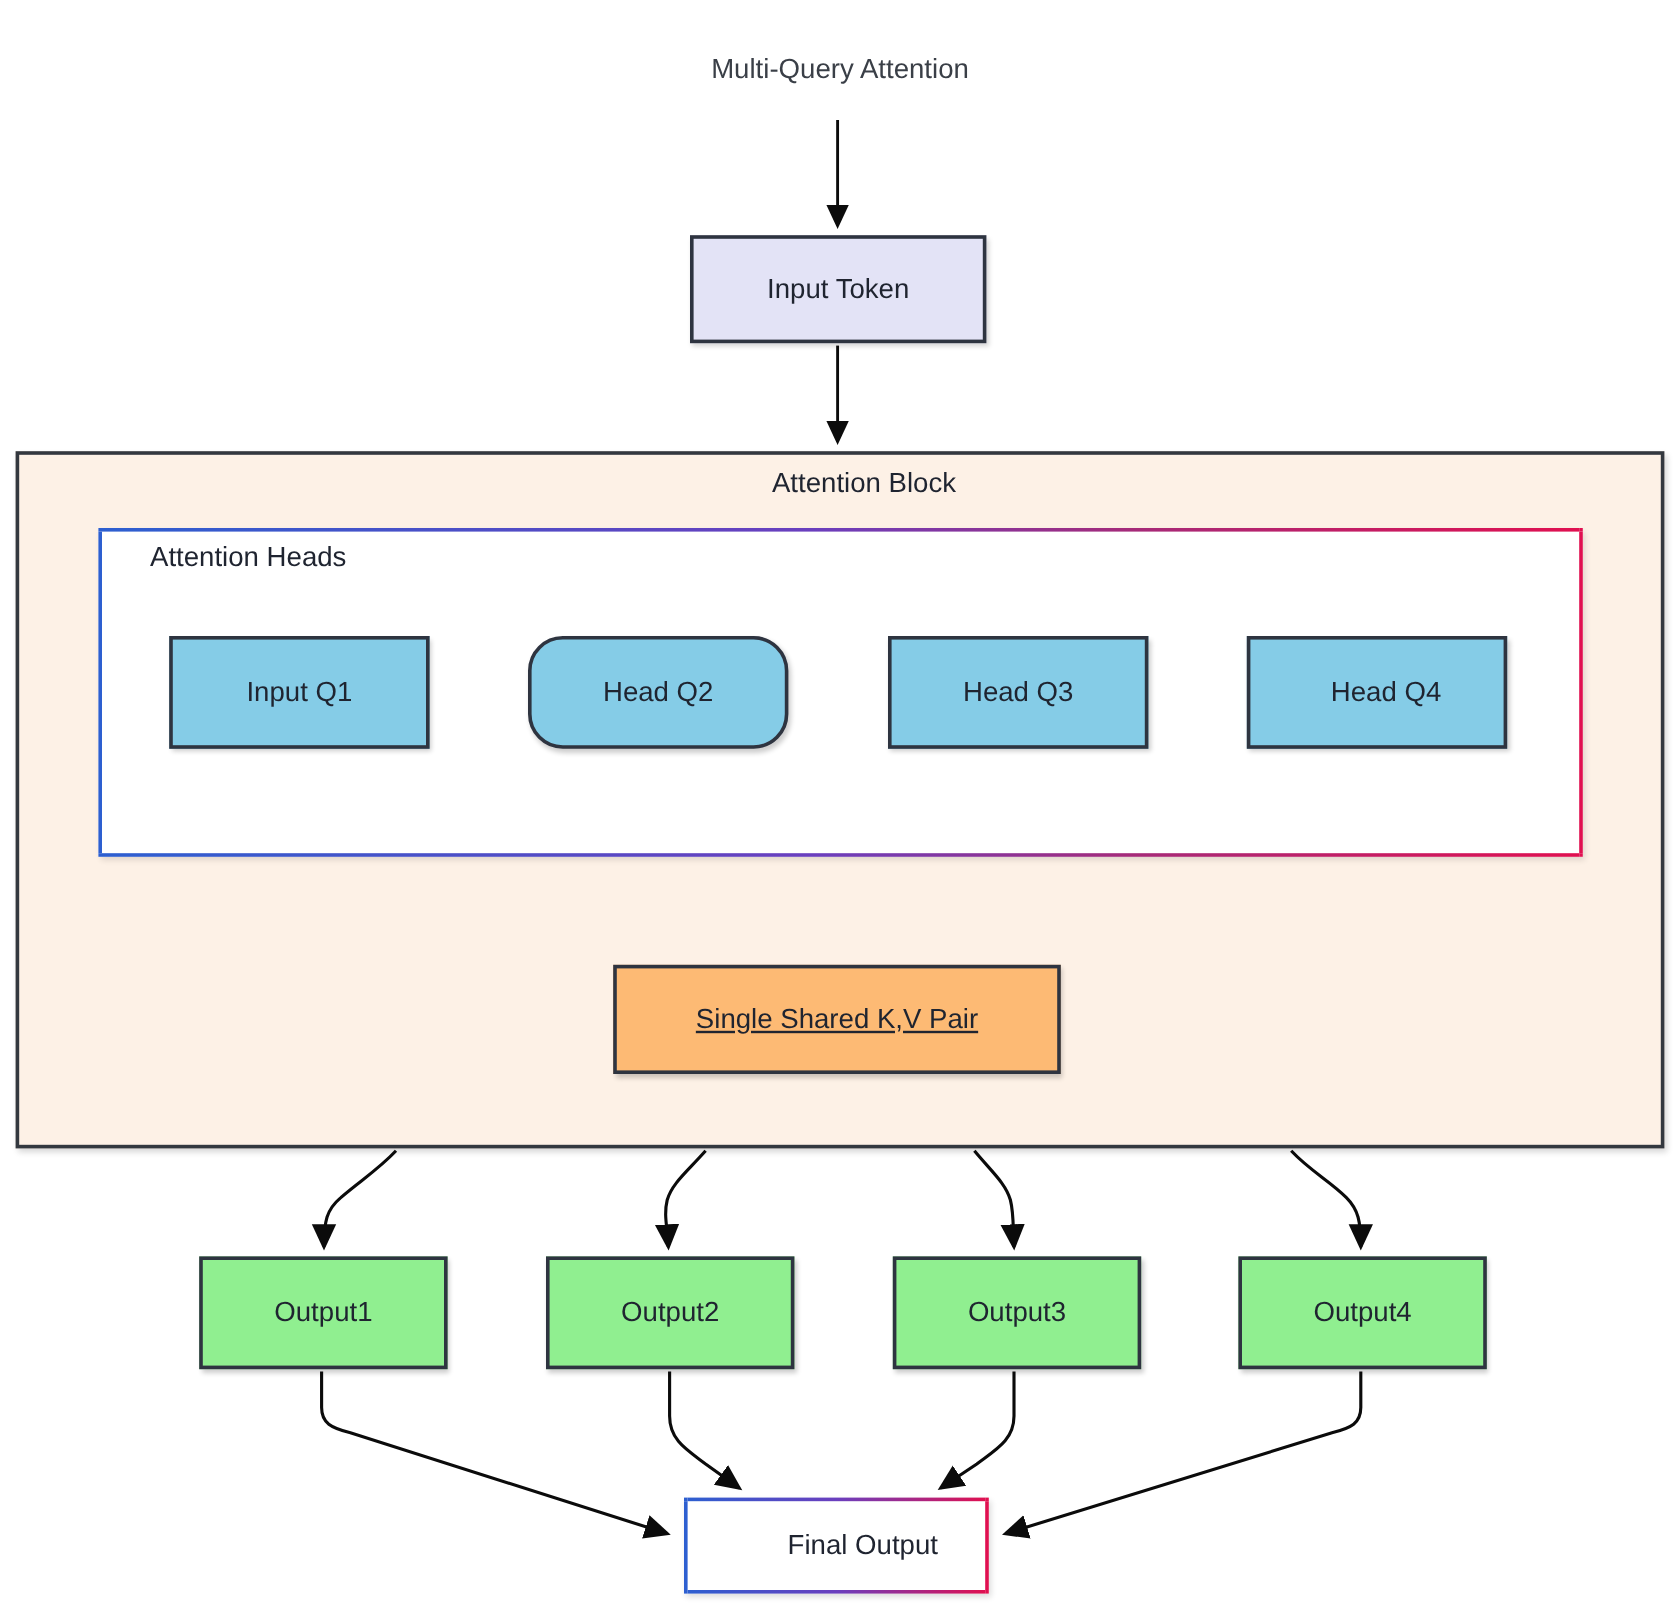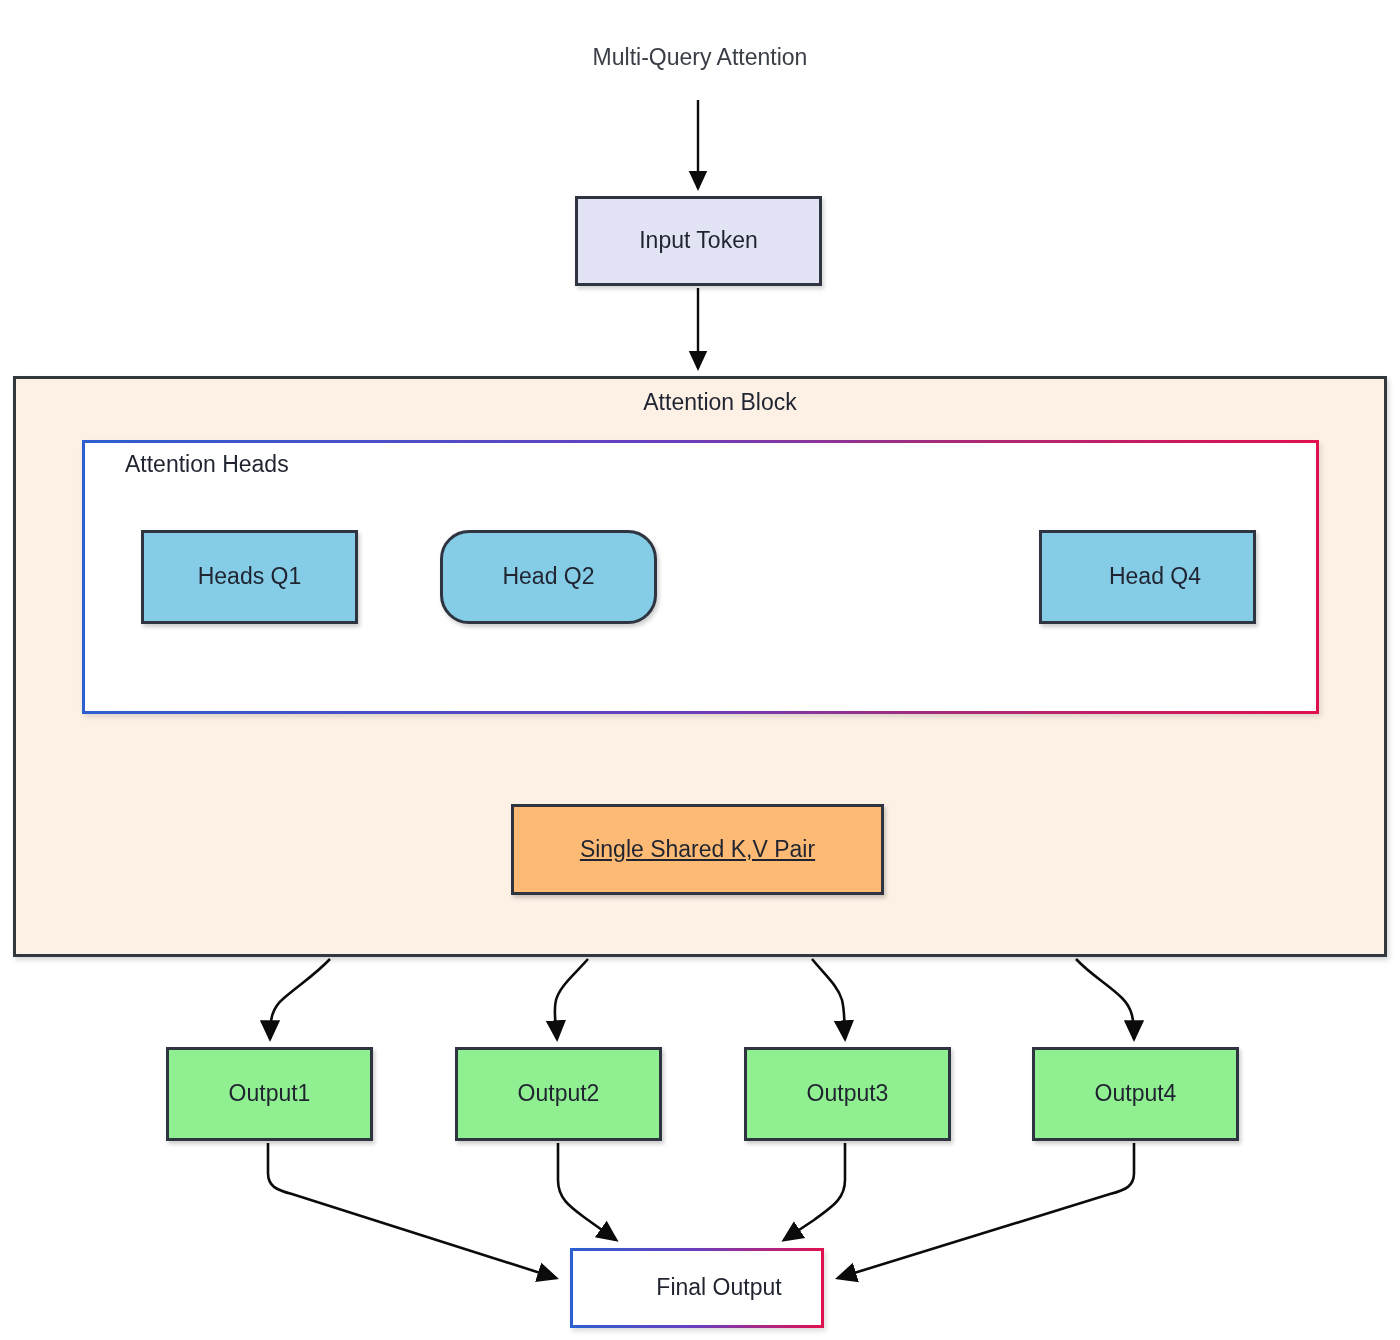--- a/index.html
+++ b/index.html
@@ -194,25 +194,28 @@
 
   <div class="attention-block">
     <div class="attention-block-label">Attention Block</div>
   </div>
 
   <div class="attention-heads">
     <div class="attention-heads-label">Attention Heads</div>
   </div>
 
   <div class="node head-box head-q1">
-    <span>Heads Q1</span>
+    <span>Input Q1</span>
   </div>
   <div class="node head-box head-q2">
     <span>Head Q2</span>
   </div>
+  <div class="node head-box head-q3">
+    <span>Head Q3</span>
+  </div>
   <div class="node head-box head-q4">
     <span>Head Q4</span>
   </div>
 
   <div class="node shared-kv">
     <span>Single Shared K,V Pair</span>
   </div>
 
   <div class="node output-box output-1">
     <span>Output1</span>

